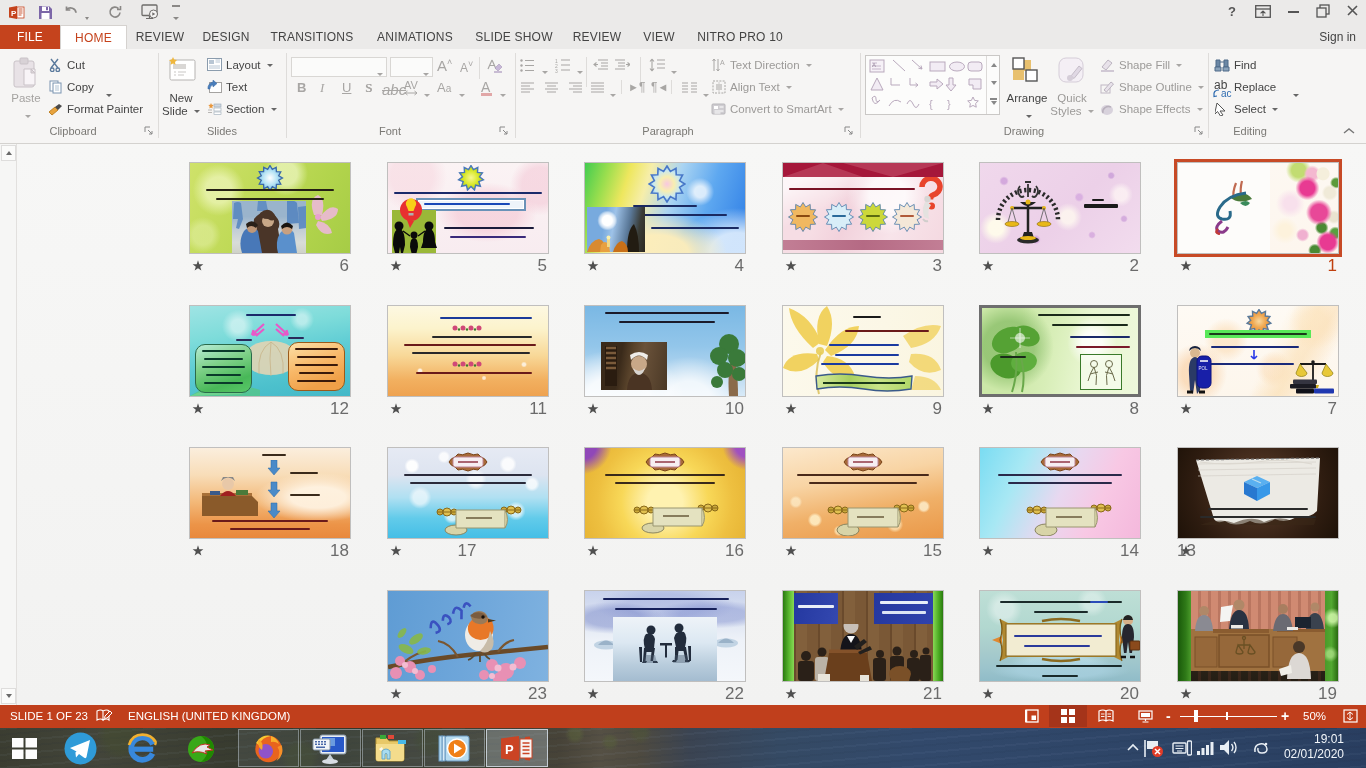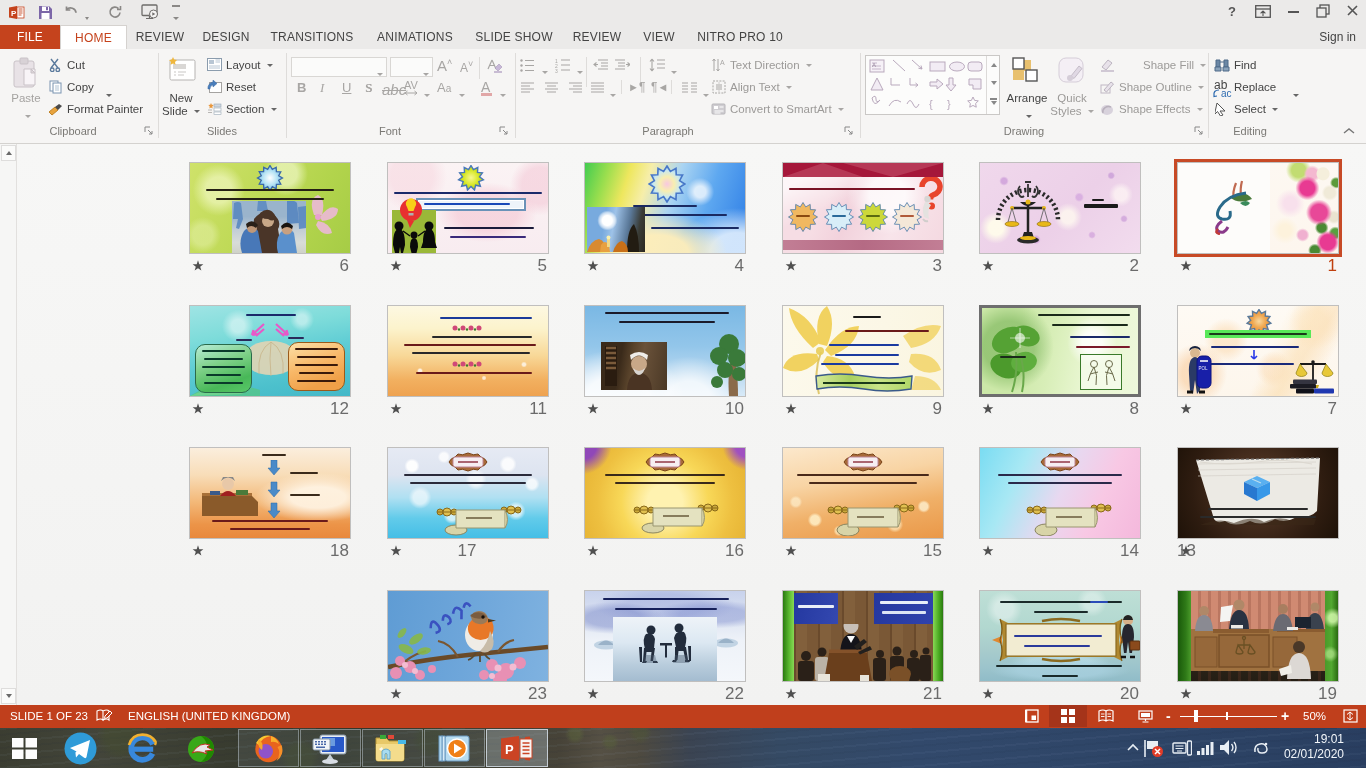--- a/index.html
+++ b/index.html
@@ -174,21 +174,21 @@
   <svg class="abs" style="left:207px;top:9px" width="15" height="13" viewBox="0 0 15 13">
       <rect x="0.5" y="0.5" width="14" height="12" fill="#fff" stroke="#8b9cad"></rect>
       <rect x="2" y="2" width="5" height="4" fill="#b8c6d4"></rect>
       <path d="M2 8 h11 M2 10 h11 M8.5 2 h4.5 M8.5 4 h4.5" stroke="#b8c6d4" stroke-width="1"></path>
     </svg>
   <div class="abs btxt" style="left:226px;top:10px;">Layout <span class="dd"></span></div>
   <svg class="abs" style="left:207px;top:31px" width="15" height="13" viewBox="0 0 15 13">
       <rect x="2.5" y="2.5" width="12" height="10" fill="#fff" stroke="#a5a3a1"></rect>
       <path d="M1 9 a6 6 0 0 1 5 -7 l0 -2 4 3.5 -4 3.5 0 -2 a4 4 0 0 0 -3 4 z" fill="#4a7ebb" stroke="#3a6aa5" stroke-width="0.5"></path>
     </svg>
-  <div class="abs btxt" style="left:226px;top:32px;">Reset</div>
+  <div class="abs btxt" style="left:226px;top:32px;">Text</div>
   <svg class="abs" style="left:207px;top:53px" width="15" height="13" viewBox="0 0 15 13">
       <path d="M4 1 l.8 1.8 1.9 .3 -1.4 1.4 .35 1.9 -1.65 -.9 -1.65 .9 .35 -1.9 -1.4 -1.4 1.9 -.3 z" fill="#e8973d"></path>
       <rect x="7" y="2" width="7" height="3" fill="#cfd8e2" stroke="#9aa8b6" stroke-width="0.6"></rect>
       <rect x="7" y="6" width="7" height="3" fill="#fff" stroke="#9aa8b6" stroke-width="0.6"></rect>
       <rect x="7" y="10" width="7" height="2.5" fill="#fff" stroke="#9aa8b6" stroke-width="0.6"></rect>
       <path d="M1 8 h4 M1 10.5 h4" stroke="#b8b6b4" stroke-width="1"></path>
     </svg>
   <div class="abs btxt" style="left:226px;top:54px;">Section <span class="dd"></span></div>
 
   <div class="abs" style="left:291px;top:8px;width:96px;height:20px;background:#fbfbfa;border:1px solid #d9d7d4;"></div>
@@ -332,21 +332,21 @@
     <rect x="2" y="2" width="24" height="24" rx="7" fill="#f4eff5" stroke="#d5cdd8"></rect>
     <path d="M14 20 L22 10 l3 2.5 -8 10 z" fill="#e0d8e4" stroke="#c5bdc8"></path>
     <circle cx="13" cy="22" r="3" fill="#d5cdd8"></circle>
   </svg>
   <div class="abs gtxt" style="left:1048px;top:43px;width:48px;text-align:center;">Quick</div>
   <div class="abs gtxt" style="left:1048px;top:56px;width:48px;text-align:center;">Styles <span class="dd ddg"></span></div>
   <svg class="abs" style="left:1100px;top:10px" width="15" height="13" viewBox="0 0 15 13">
       <path d="M2 8 L8 1 l4 3 -6 7 z" fill="#e8e2ea" stroke="#bcb4c0"></path>
       <path d="M1 12 h13" stroke="#d0c8d4" stroke-width="2"></path>
     </svg>
-  <div class="abs gtxt" style="left:1119px;top:10px;margin-left:24px;">Shape Fill <span class="dd ddg"></span></div>
+  <div class="abs gtxt" style="left:1119px;top:10px;">Shape Fill <span class="dd ddg"></span></div>
   <svg class="abs" style="left:1100px;top:32px" width="15" height="13" viewBox="0 0 15 13">
       <rect x="1" y="4" width="9" height="8" fill="none" stroke="#c0b8c4"></rect>
       <path d="M4 9 L11 1 l2.5 2 -7 8 z" fill="#e8e2ea" stroke="#bcb4c0"></path>
     </svg>
   <div class="abs gtxt" style="left:1119px;top:32px;">Shape Outline <span class="dd ddg"></span></div>
   <svg class="abs" style="left:1100px;top:54px" width="15" height="13" viewBox="0 0 15 13">
       <ellipse cx="7" cy="7" rx="6" ry="5" fill="#d8d2dc"></ellipse>
       <path d="M3 10 a6 5 0 0 1 8 -6" fill="none" stroke="#b8b0bc" stroke-width="1.5"></path>
     </svg>
   <div class="abs gtxt" style="left:1119px;top:54px;">Shape Effects <span class="dd ddg"></span></div>

